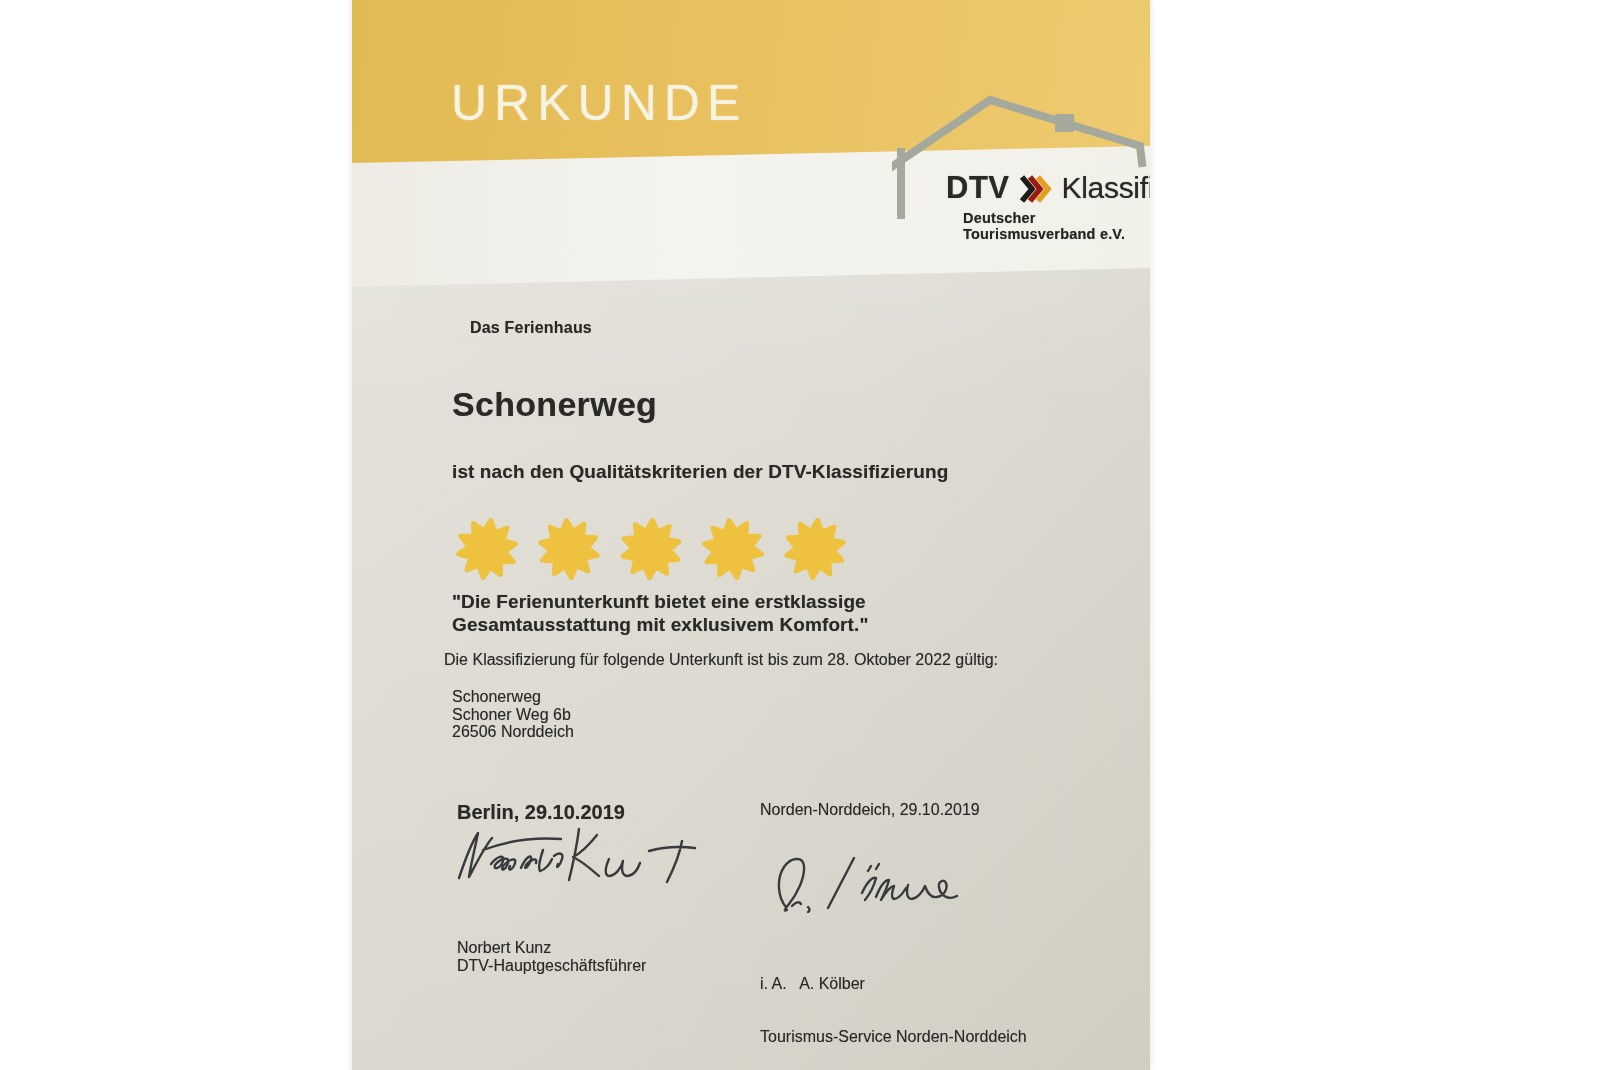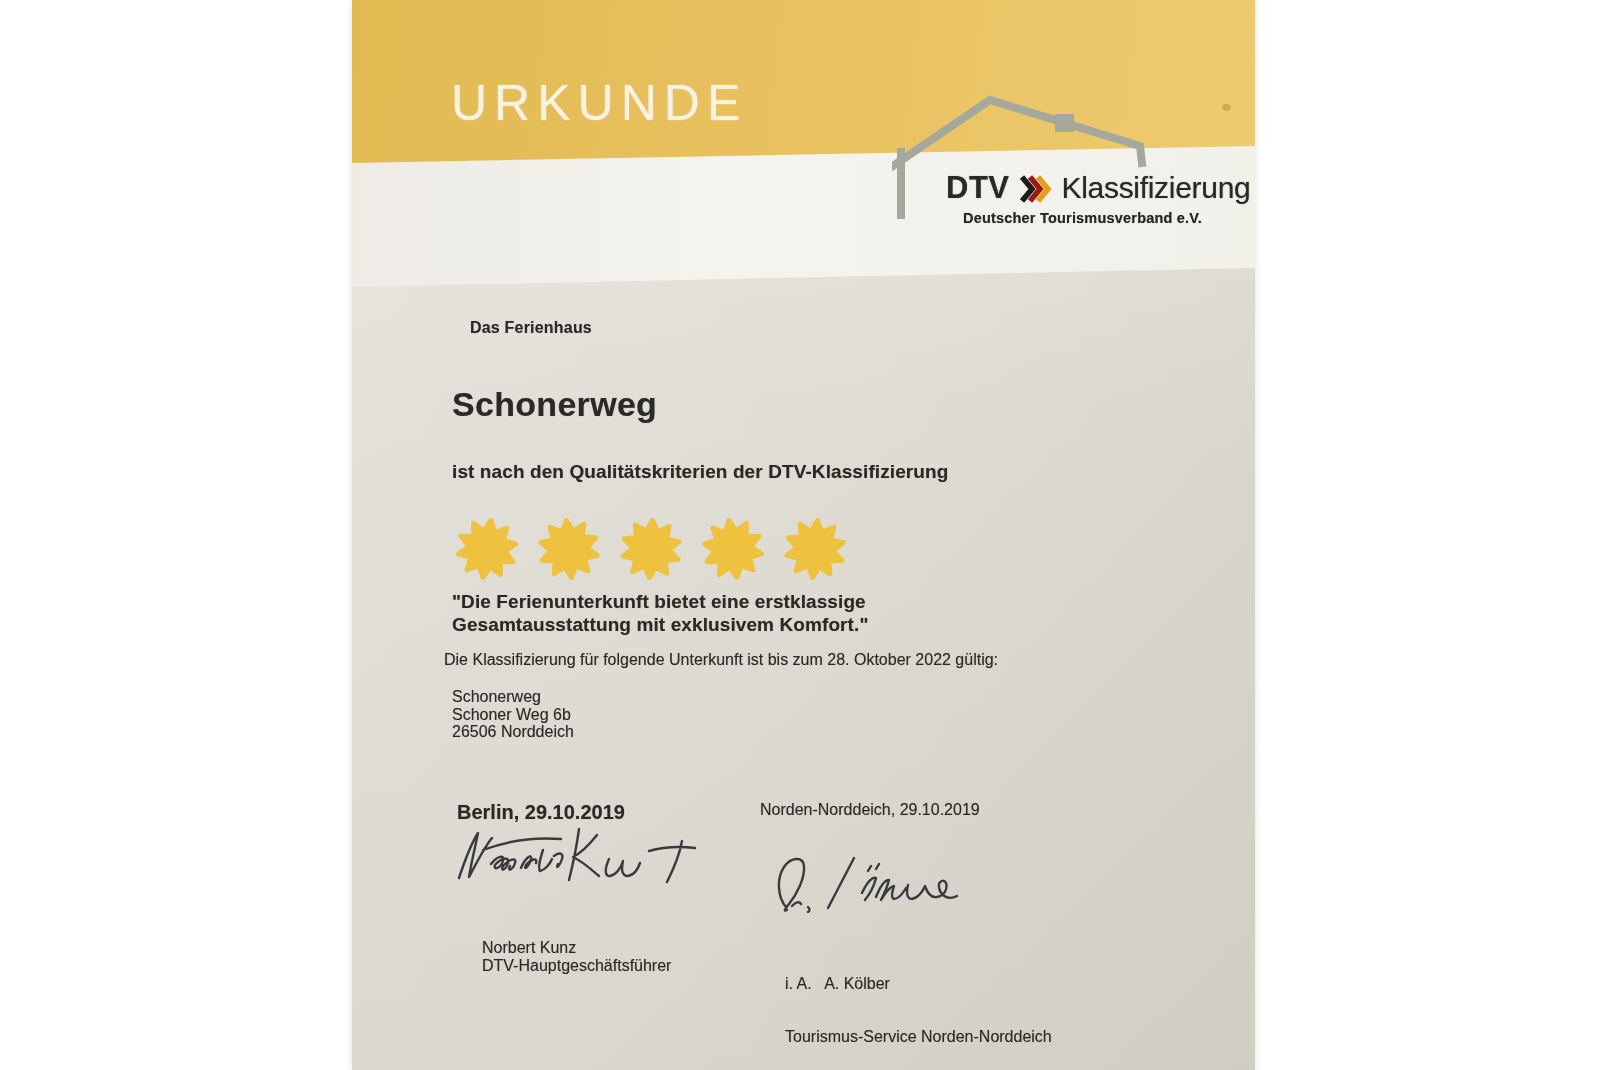--- a/index.html
+++ b/index.html
@@ -1,21 +1,21 @@
 <!DOCTYPE html>
 <html style="--band-yellow: #e8c05e; --band-yellow-light: #eecb70; --band-white: #f4f3ee; --paper-gray: #dcdad1; --paper-gray-light: #e3e1d9; --house-gray: #a5a89c; --star-gold: #eec23f; --chev-black: #1d1c1a; --chev-red: #9c1b10; --chev-gold: #e59d1d; --ink: #2a2927; --urkunde-text: #f7f3e4;"><head>
 <meta charset="utf-8">
 <style>
   html,body{margin:0;padding:0;}
   body{
     width:1606px;height:1070px;background:#ffffff;overflow:hidden;
     font-family:"Liberation Sans", sans-serif;position:relative;
   }
   .photo{
-    position:absolute;left:352px;top:0;width:903px;height:1070px;
+    position:absolute;left:352px;top:0;width:798px;height:1070px;
     background:var(--paper-gray,#dcdad1);
     box-shadow:0 0 7px rgba(90,85,70,.18);
     overflow:hidden;
   }
   
   .band-white{
     position:absolute;left:0;top:118px;width:100%;height:175px;
     background:linear-gradient(90deg,#edebe4 0%,var(--band-white,#f4f3ee) 40%,#f1f0e9 100%);
     z-index:1;
   }
@@ -64,21 +64,21 @@
   
   .t{position:absolute;color:var(--ink,#2a2927);z-index:5;text-shadow:0 0 .8px rgba(55,52,46,.42);}
   .intro{left:100px;top:319px;font-size:16px;font-weight:700;letter-spacing:.2px;margin-left:18px;}
   .prop{left:100px;top:385px;font-size:34px;font-weight:700;letter-spacing:.3px;}
   .award{left:100px;top:460px;font-size:19px;font-weight:700;line-height:24px;letter-spacing:.1px;}
   .quote{left:100px;top:590px;font-size:19px;font-weight:700;line-height:23px;letter-spacing:.1px;}
   .validity{left:92px;top:651px;font-size:16px;font-weight:400;}
   .address{left:100px;top:688px;font-size:16px;font-weight:400;line-height:17.5px;}
   .date-left{left:105px;top:801px;font-size:20px;font-weight:700;}
   .date-right{left:408px;top:801px;font-size:16px;font-weight:400;}
-  .foot{font-size:16px;font-weight:400;line-height:17.5px;margin-left:25px;}
+  .foot{font-size:16px;font-weight:400;line-height:17.5px;}
   .foot-left{left:105px;top:939px;}
   .foot-right{left:408px;top:940px;white-space:pre;}
   
   .stars{position:absolute;left:104px;top:518px;display:flex;gap:20px;z-index:5;}
   .stars svg:nth-child(1){transform:rotate(8deg);}
   .stars svg:nth-child(2){transform:rotate(-5deg);}
   .stars svg:nth-child(3){transform:rotate(3deg);}
   .stars svg:nth-child(4){transform:rotate(-8deg);}
   .stars svg:nth-child(5){transform:rotate(5deg);}
   

